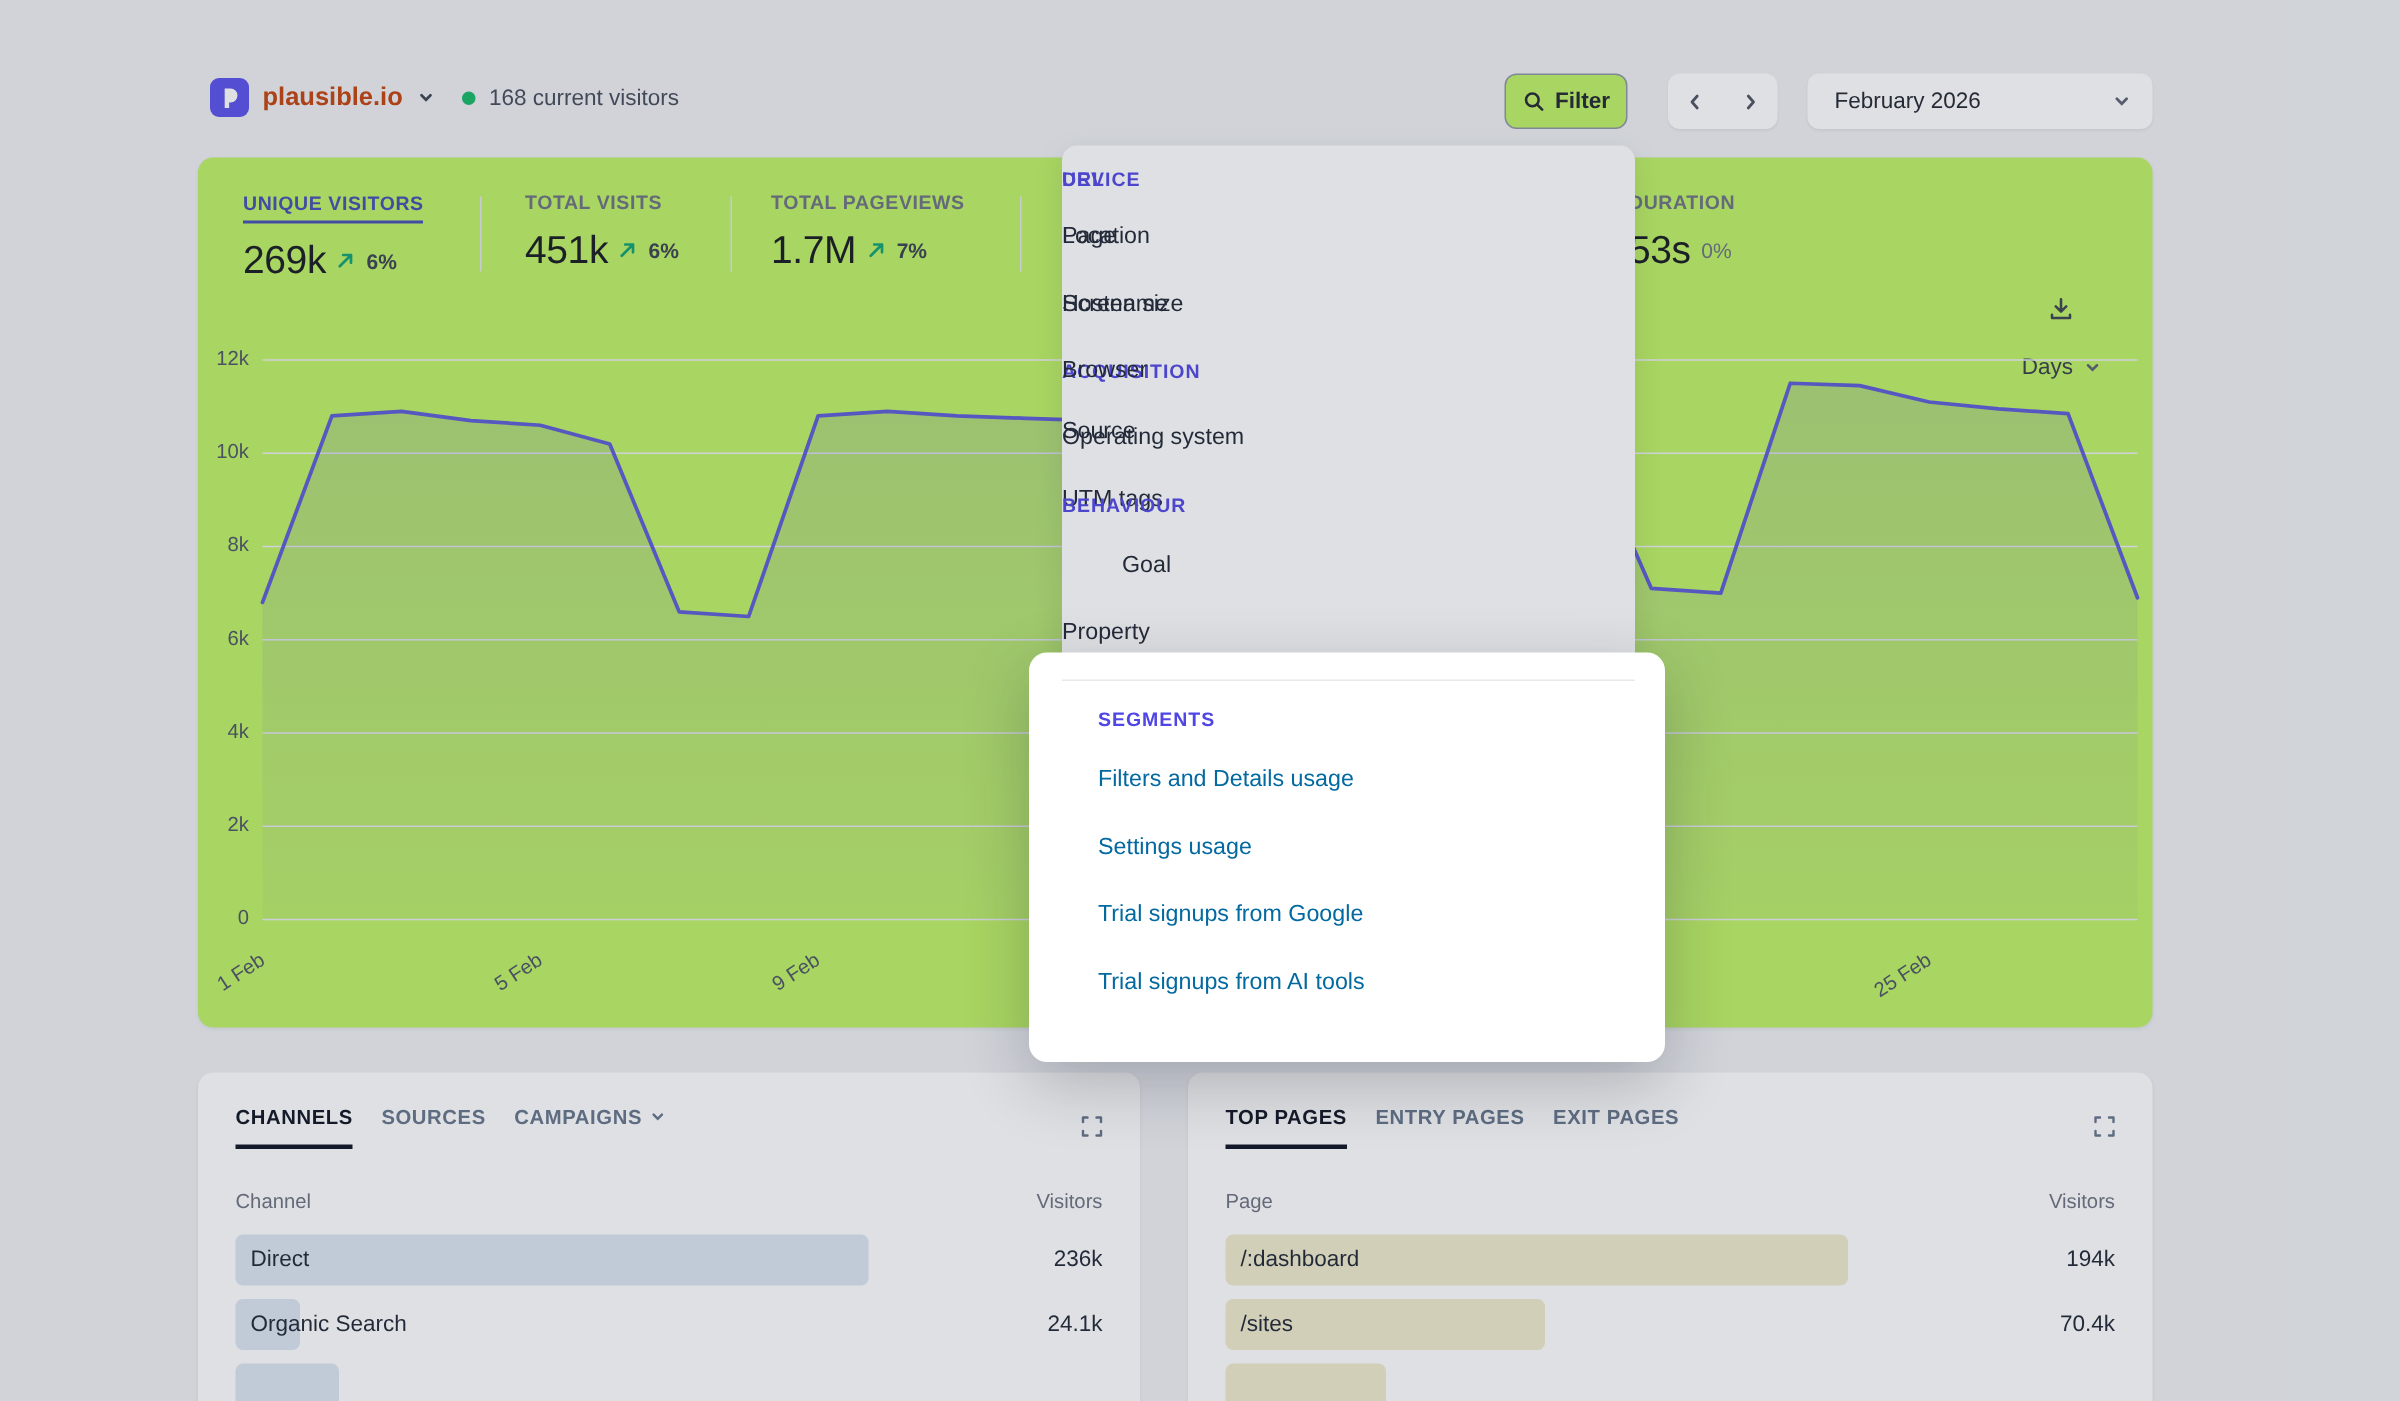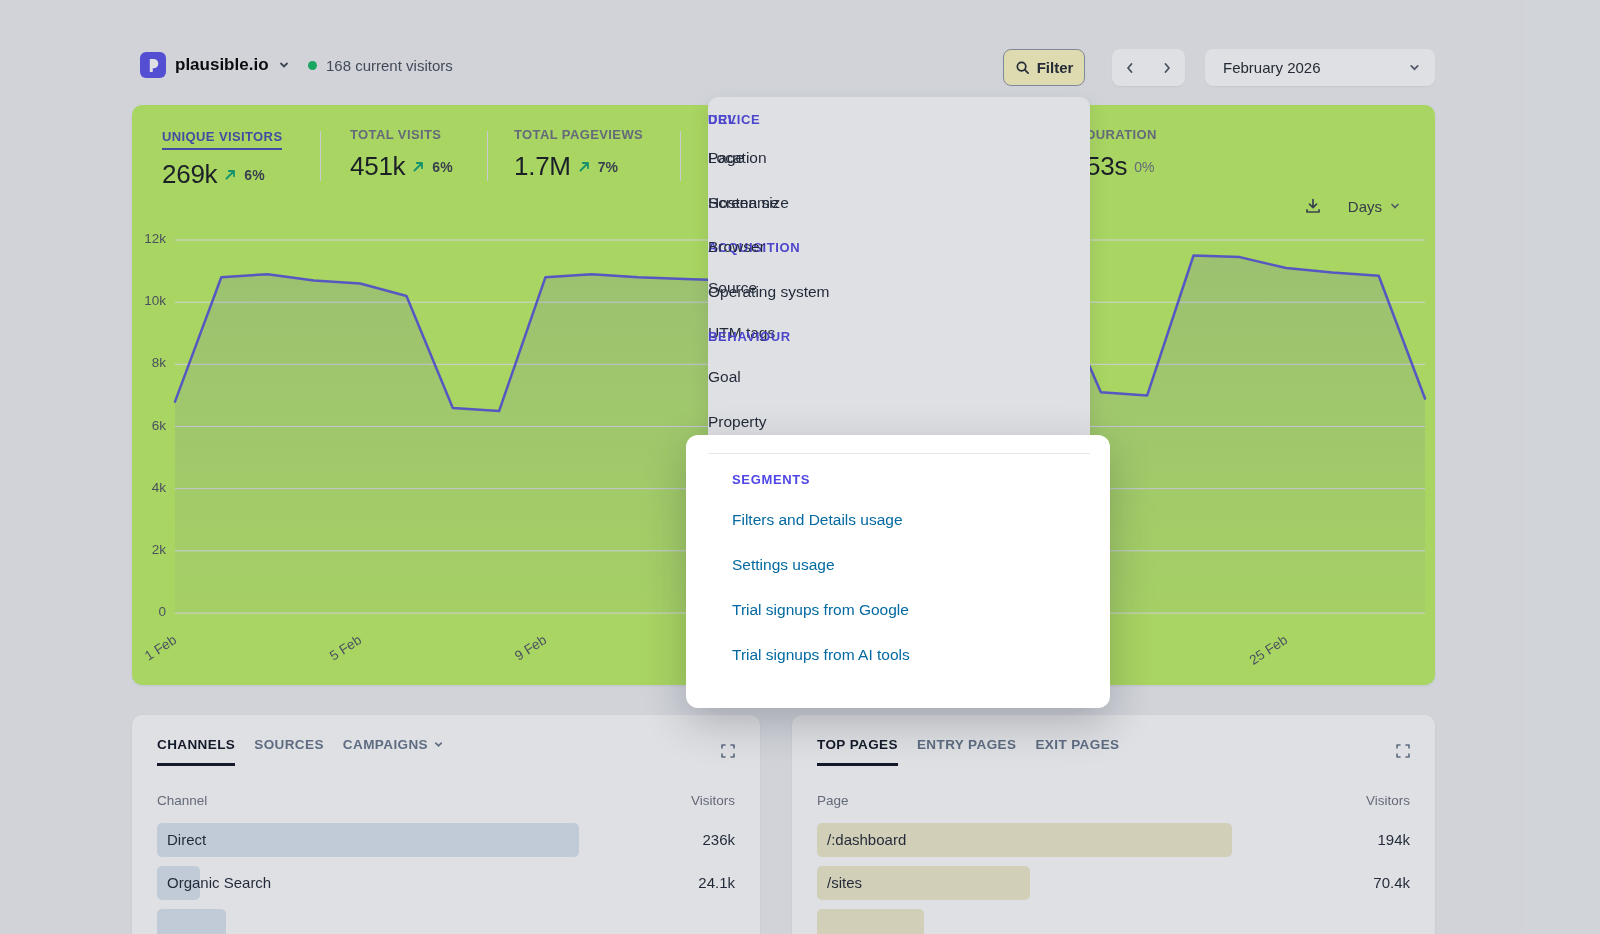--- a/index.html
+++ b/index.html
@@ -8,25 +8,25 @@
     background:#eef0f3;
     font-family:"Liberation Sans","DejaVu Sans",sans-serif;
     -webkit-font-smoothing:antialiased;
   }
   .page{position:absolute;inset:0;}
 
   
   .topbar{position:absolute;left:132px;top:45px;width:1303px;height:44px;}
   .brand{position:absolute;left:8px;top:7px;display:flex;align-items:center;gap:9px;cursor:pointer;}
   .logo{width:26px;height:26px;border-radius:6px;background:#5850ec;display:flex;align-items:center;justify-content:center;flex:0 0 auto;}
-  .site-name{font-size:17px;font-weight:700;color:#000000;}
+  .site-name{font-size:17px;font-weight:700;color:#c2410c;}
   .visitors{position:absolute;left:176px;top:12px;display:flex;align-items:center;gap:9px;font-size:15px;color:#434b59;cursor:pointer;}
   .live-dot{width:9px;height:9px;border-radius:50%;background:#14b866;display:inline-block;}
   .filter-btn{position:absolute;left:871px;top:4px;width:82px;height:37px;border-radius:8px;
-    background:#fef9c3;border:1.5px solid #8c96a6;display:flex;align-items:center;justify-content:center;gap:7px;
+    background:#bef264;border:1.5px solid #8c96a6;display:flex;align-items:center;justify-content:center;gap:7px;
     font-family:inherit;font-size:15px;font-weight:600;color:#20262f;cursor:pointer;}
   .nav-group{position:absolute;left:980px;top:4px;width:73px;height:37px;background:#ffffff;border-radius:8px;
     box-shadow:0 1px 2px rgba(16,24,40,.06);display:flex;overflow:hidden;}
   .nav-group button{flex:1;border:none;background:transparent;display:flex;align-items:center;justify-content:center;cursor:pointer;padding:0;}
   .date-btn{position:absolute;left:1073px;top:4px;width:230px;height:37px;background:#ffffff;border:none;border-radius:8px;
     box-shadow:0 1px 2px rgba(16,24,40,.06);display:flex;align-items:center;justify-content:space-between;
     padding:0 14px 0 18px;font-family:inherit;font-size:15px;font-weight:500;color:#20262f;cursor:pointer;}
 
   
   .main-card{position:absolute;left:132px;top:105px;width:1303px;height:580px;background:#bef264;border-radius:10px;
@@ -35,21 +35,21 @@
   .stat.s1{left:30px;} .stat.s2{left:218px;} .stat.s3{left:382px;} .stat.s4{left:954px;}
   .stat-label{font-size:13px;font-weight:700;color:#6b7280;letter-spacing:.03em;white-space:nowrap;}
   .stat.s1 .stat-label{color:#444db3;border-bottom:2px solid #444db3;display:inline-block;padding-bottom:4px;}
   .stat-value-row{margin-top:9px;display:flex;align-items:center;gap:7px;}
   .stat-value{font-size:26px;font-weight:400;color:#14171d;letter-spacing:-0.01em;}
   .delta{font-size:14px;font-weight:600;color:#39414e;}
   .delta.muted{color:#6b7280;font-weight:400;}
   .stat-div{position:absolute;top:26px;width:1px;height:50px;background:#e3e6eb;}
   .d1{left:188px;} .d2{left:355px;} .d3{left:548px;}
 
-  .chart-tools{position:absolute;right:28px;top:90px;display:flex;align-items:center;gap:18px;}
+  .chart-tools{position:absolute;right:28px;top:90px;display:flex;align-items:center;gap:18px;flex-direction:column;}
   .dl-btn{border:none;background:transparent;cursor:pointer;display:flex;align-items:center;padding:2px;}
   .interval-btn{border:none;background:transparent;cursor:pointer;display:flex;align-items:center;gap:7px;
     font-family:inherit;font-size:15px;color:#353c49;}
 
   .plot{position:absolute;left:43px;top:135px;width:1250px;height:373px;}
   .plot svg{position:absolute;inset:0;overflow:visible;}
   .grid{stroke:#edeff3;stroke-width:1;}
   .chart-line{fill:none;stroke-width:2.5;stroke-linejoin:round;stroke-linecap:round;}
   .yaxis{position:absolute;left:-45px;top:0;width:36px;height:100%;}
   .ytick{position:absolute;right:0;font-size:13.5px;color:#4c5462;text-align:right;}
@@ -272,21 +272,21 @@
       <div class="fg-item" style="top:182px;">Source</div>
       <div class="fg-item" style="top:227px;">UTM tags</div>
     </div>
     <div class="col2">
       <div class="fg-title" style="top:15px;">DEVICE</div>
       <div class="fg-item" style="top:52px;">Location</div>
       <div class="fg-item" style="top:97px;">Screen size</div>
       <div class="fg-item" style="top:141px;">Browser</div>
       <div class="fg-item" style="top:186px;">Operating system</div>
       <div class="fg-title" style="top:232px;">BEHAVIOUR</div>
-      <div class="fg-item" style="top:271px;">Goal</div>
+      <div class="fg-item" style="top:271px;padding-left:40px;">Goal</div>
       <div class="fg-item" style="top:316px;">Property</div>
     </div>
   </div>
 
   <div class="overlay"></div>
 
   <div class="spotlight">
     <div class="sp-divider"></div>
     <div class="sp-title">SEGMENTS</div>
     <div class="sp-item sp-i0">Filters and Details usage</div>

